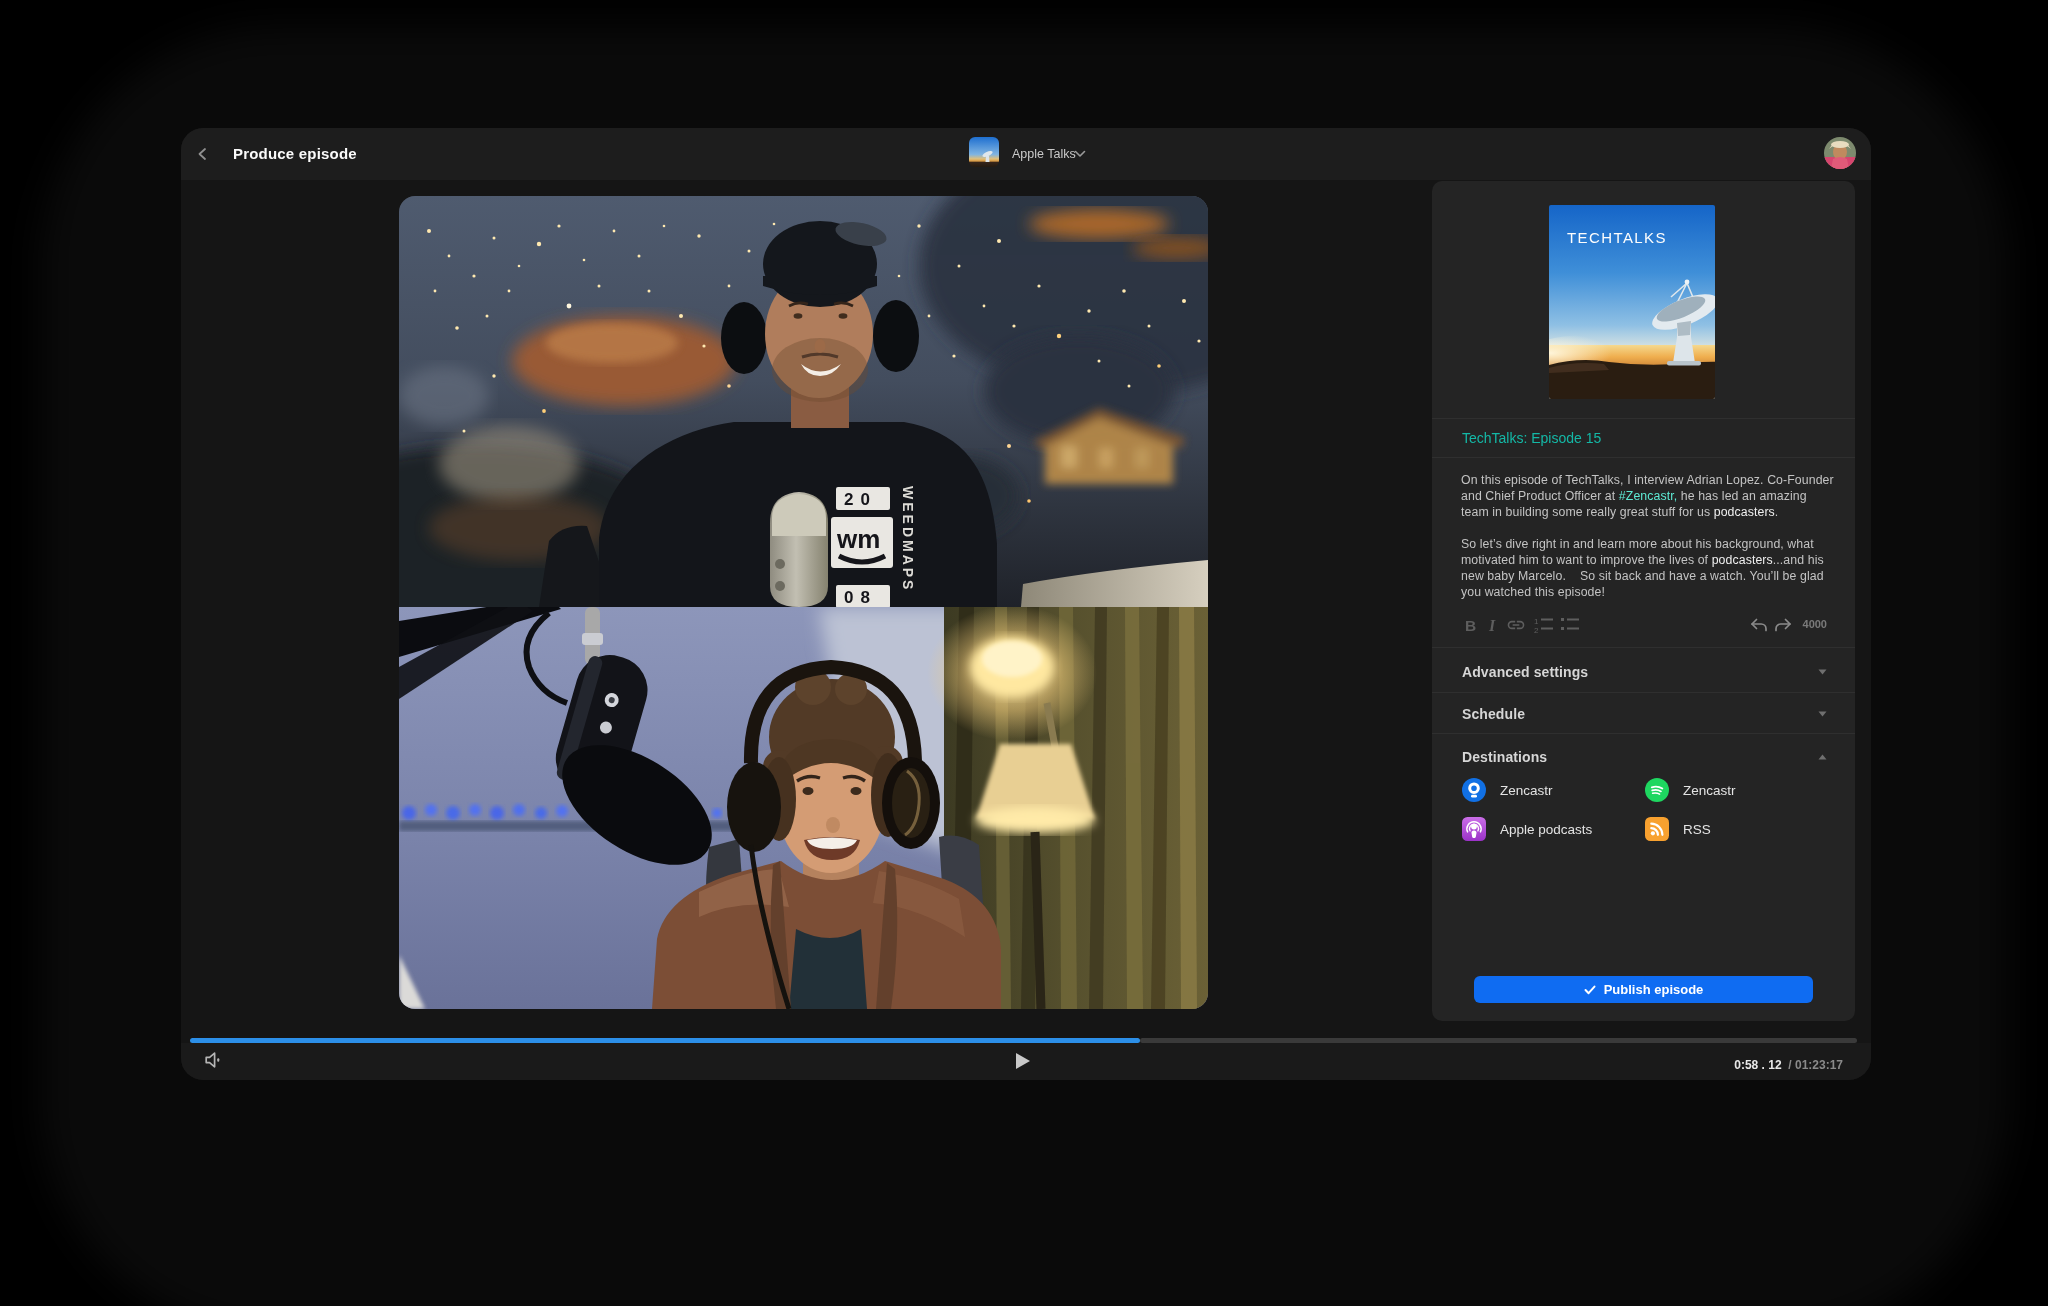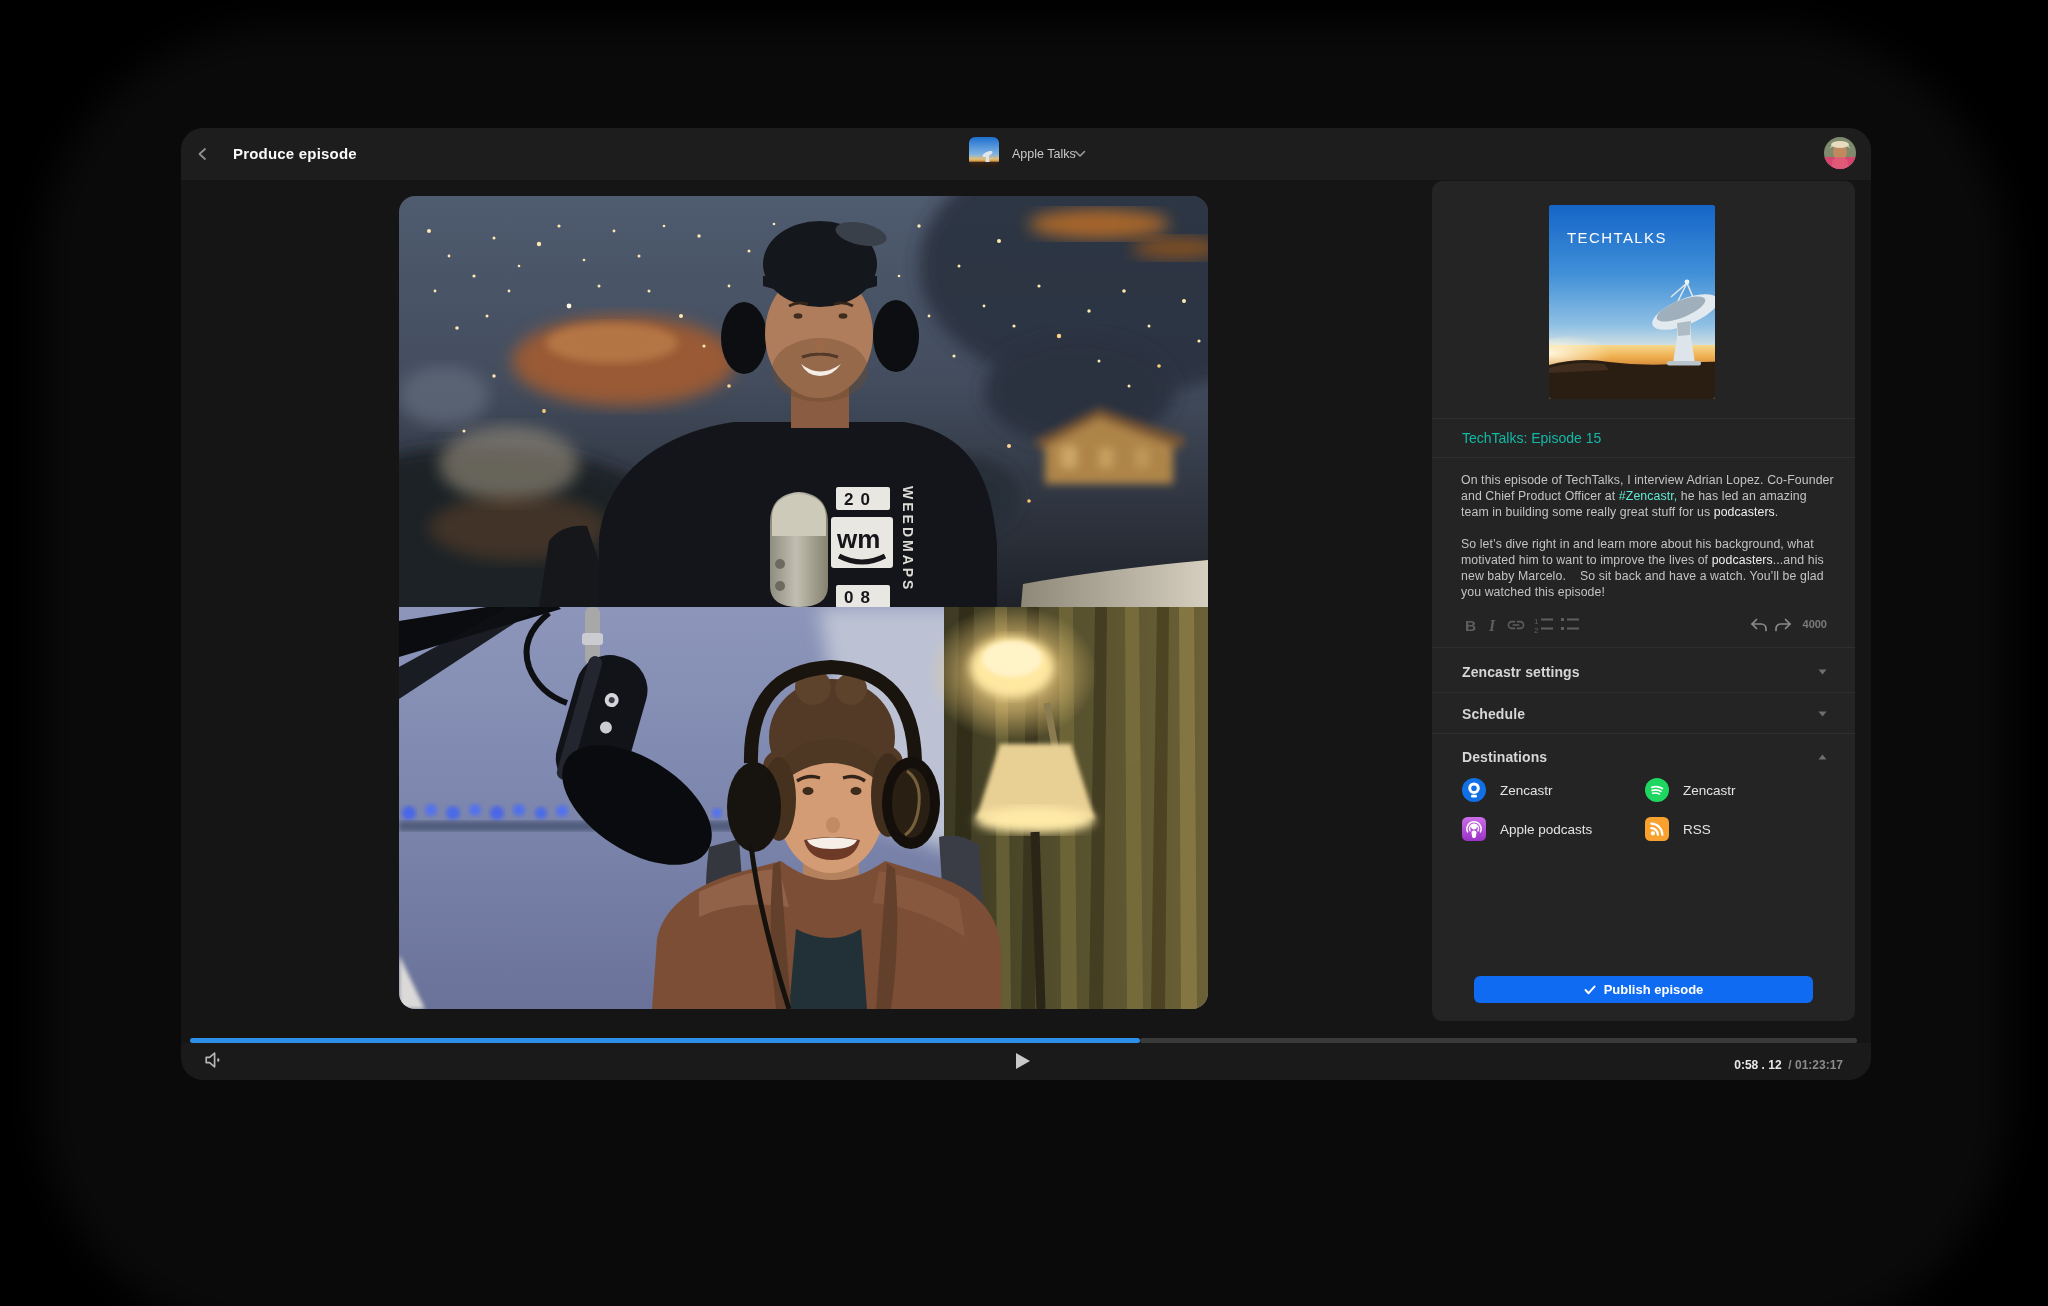--- a/index.html
+++ b/index.html
@@ -405,21 +405,21 @@
           <path d="M8.5 4.5 4 9 l4.5 4.5" stroke="#8b8b8b" stroke-width="1.7" fill="none" stroke-linecap="round" stroke-linejoin="round"></path>
           <path d="M4 9 h9.2 a4.8 4.8 0 0 1 4.8 4.8 v1.7" stroke="#8b8b8b" stroke-width="1.7" fill="none" stroke-linecap="round"></path>
         </svg>
       <svg class="tbi" style="left:340px" width="22" height="22" viewBox="0 0 22 22">
           <path d="M13.5 4.5 18 9 l-4.5 4.5" stroke="#8b8b8b" stroke-width="1.7" fill="none" stroke-linecap="round" stroke-linejoin="round"></path>
           <path d="M18 9 H8.8 A4.8 4.8 0 0 0 4 13.8 v1.7" stroke="#8b8b8b" stroke-width="1.7" fill="none" stroke-linecap="round"></path>
         </svg>
       <div id="count">4000</div>
     </div>
     <div class="sep" style="top:466px"></div>
-    <div class="secrow" style="top:483px">Zencastr settings</div>
+    <div class="secrow" style="top:483px">Advanced settings</div>
     <svg class="caret" style="top:488px" viewBox="0 0 9 6">
         <path d="M0.5 0.5 L8.5 0.5 L4.5 5.5 Z" fill="#6f6f6f"></path>
       </svg>
     <div class="sep" style="top:511px"></div>
     <div class="secrow" style="top:525px">Schedule</div>
     <svg class="caret" style="top:530px" viewBox="0 0 9 6">
         <path d="M0.5 0.5 L8.5 0.5 L4.5 5.5 Z" fill="#6f6f6f"></path>
       </svg>
     <div class="sep" style="top:552px"></div>
     <div class="secrow" style="top:568px">Destinations</div>

